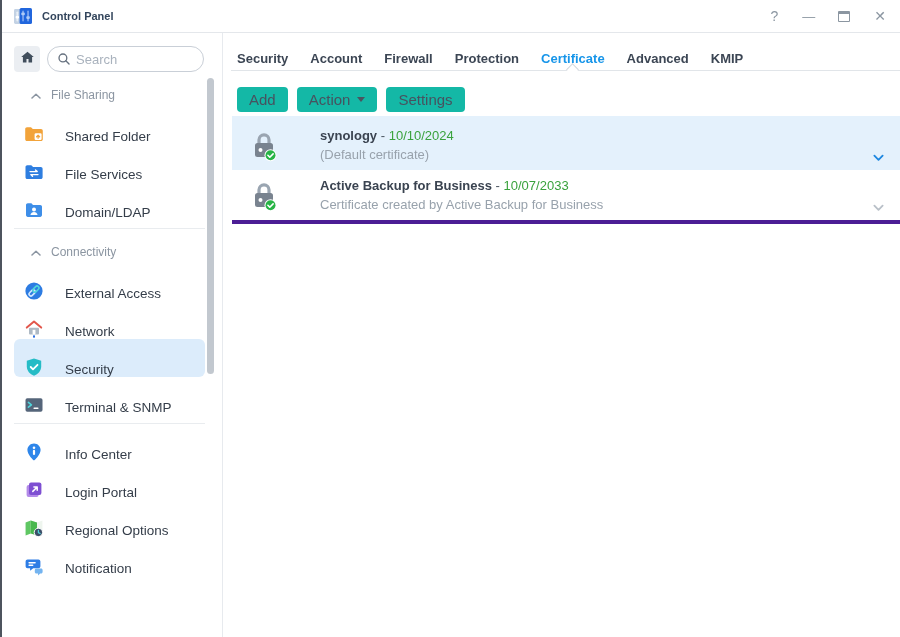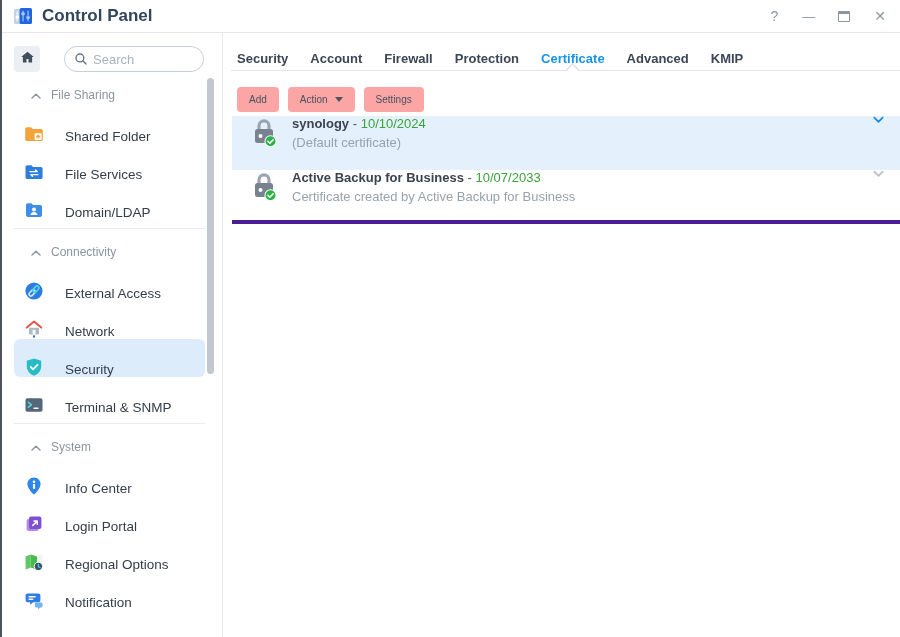--- a/index.html
+++ b/index.html
@@ -5,34 +5,34 @@
   * { box-sizing: border-box; margin: 0; padding: 0; }
   html,body { width:900px; height:637px; overflow:hidden; }
   body { font-family:"Liberation Sans","DejaVu Sans",sans-serif; background:#fff; }
   .window { width:900px; height:637px; display:flex; flex-direction:column; background:#fff;
             border-left:2px solid #4d545e; overflow:hidden; }
 
   
   .titlebar { height:33px; flex:0 0 33px; display:flex; align-items:center;
               padding:0 14px 0 9px; border-bottom:1px solid #e4e7eb; background:#fff; }
   .app-icon { width:22px; height:22px; display:flex; }
-  .app-title { font-weight:bold; font-size:17px; color:#33455c; margin-left:9px; }
+  .app-title { font-weight:bold; font-size:11px; color:#33455c; margin-left:9px; }
   .win-controls { margin-left:auto; display:flex; align-items:center; gap:24px; color:#8b96a1; }
   .ctrl { cursor:pointer; font-size:14px; line-height:1; display:flex; align-items:center; }
   .ctrl-help { font-size:14px; }
   .ctrl-min { font-size:13px; letter-spacing:-1px; }
   .ctrl-max-box { width:12px; height:11px; border:1.5px solid #8b96a1; border-top:3px solid #8b96a1; border-radius:1px; }
   .ctrl-close { font-size:14px; }
 
   
   .app-body { flex:1; display:flex; overflow:hidden; }
 
   
   .sidebar { width:221px; flex:0 0 221px; border-right:1px solid #e7eaee; position:relative; background:#fff; }
-  .search-row { display:flex; align-items:center; gap:24px; padding:13px 18px 0 12px; }
+  .search-row { display:flex; align-items:center; gap:7px; padding:13px 18px 0 12px; }
   .home-btn { width:26px; height:26px; background:#ebeef2; border-radius:4px; flex:0 0 26px;
               display:flex; align-items:center; justify-content:center; cursor:pointer; }
   .search-box { flex:1; height:26px; border:1px solid #c9cfd7; border-radius:14px; background:#fff;
                 display:flex; align-items:center; padding:0 8px 0 9px; gap:5px; }
   .search-box svg { flex:0 0 14px; }
   .search-box input { border:none; outline:none; width:100%; font-size:13px; color:#333b46;
                       font-family:inherit; background:transparent; }
   .search-box input::placeholder { color:#a9b2bd; }
 
   .section-header { display:flex; align-items:center; gap:10px; padding-left:29px; height:22px;
@@ -48,28 +48,28 @@
   
   .main { flex:1; position:relative; background:#fff; overflow:hidden; }
   .tabs { display:flex; gap:22px; padding:13px 0 0 14px; height:37px; align-items:center; }
   .tab { font-weight:bold; font-size:13px; color:#3c4654; cursor:pointer; white-space:nowrap; }
   .tab.active { color:#1795e9; }
   .tab-underline { position:relative; height:1px; background:#e1e5e9; margin-left:8px; }
   .notch { position:absolute; top:-5px; left:330px; width:9px; height:9px; background:#fff;
            border-left:1px solid #cfd5da; border-top:1px solid #cfd5da; transform:rotate(45deg); }
 
   .toolbar { display:flex; gap:9px; margin:16px 0 0 14px; }
-  .btn { background:#fca5a5; border:none; border-radius:4px; height:25px; padding:0 12px;
-         font-size:10px; color:#47525f; font-family:inherit; cursor:pointer;
+  .btn { background:#14b8a6; border:none; border-radius:4px; height:25px; padding:0 12px;
+         font-size:15px; color:#47525f; font-family:inherit; cursor:pointer;
          display:flex; align-items:center; gap:7px; }
   .caret-down { width:0; height:0; border-left:4px solid transparent; border-right:4px solid transparent;
                 border-top:5px solid #4a5560; }
 
   .cert-list { margin:4px 0 0 9px; }
-  .cert-row { display:flex; align-items:flex-start; min-height:54px; padding:0 16px 0 17px; cursor:pointer; }
+  .cert-row { display:flex; align-items:flex-end; min-height:54px; padding:0 16px 8px 17px; cursor:pointer;gap:28px; }
   .cert-row.selected { background:#e4f1fc; }
   .cert-row:not(.selected) { border-bottom:4px solid #4c1d95; }
   .lock-wrap { width:30px; height:32px; flex:0 0 30px; margin-right:13px; display:flex; }
   .cert-text { flex:1; display:flex; flex-direction:column; justify-content:center; }
   .cert-title { font-size:13px; }
   .cert-name { font-weight:bold; color:#3a4350; }
   .cert-sep { color:#4a5560; }
   .cert-date { color:#3aa23d; }
   .cert-desc { color:#98a2ac; font-size:13px; margin-top:4px; }
   .row-chevron { margin-left:auto; display:flex; align-items:center; padding-left:10px; }
@@ -218,26 +218,20 @@
                     <path d="M4.4 7.4l3 2.4-3 2.4" stroke="#4fd6dc" stroke-width="1.6" fill="none" stroke-linecap="round" stroke-linejoin="round"></path>
                     <rect x="9.4" y="12.4" width="5.2" height="1.6" rx=".8" fill="#fff"></rect>
                   </svg>
                 </span>
     <span class="side-label">Terminal &amp; SNMP</span>
   </div>
 </div>
   </div>
 <div class="side-divider"></div>
   <div class="side-section">
-    <div class="section-header">
-      <span class="chev-up"><svg viewBox="0 0 10 6" width="10" height="6">
-                  <path d="M1 5l4-3.8L9 5" stroke="#8b95a1" stroke-width="1.5" fill="none" stroke-linecap="round" stroke-linejoin="round"></path>
-                </svg></span>
-      <span class="section-label">System</span>
-    </div>
     <div class="section-items">
   <div class="side-item">
     <span class="icon20">
                   <svg viewBox="0 0 20 20" width="20" height="20">
                     <path d="M10 1.4c3.7 0 6.6 2.9 6.6 6.6 0 4.9-6.6 10.6-6.6 10.6S3.4 12.9 3.4 8c0-3.7 2.9-6.6 6.6-6.6z" fill="#2e86ea"></path>
                     <circle cx="10" cy="5.7" r="1.3" fill="#fff"></circle>
                     <rect x="8.9" y="7.8" width="2.2" height="5.2" rx="1.1" fill="#fff"></rect>
                   </svg>
                 </span>
     <span class="side-label">Info Center</span>

